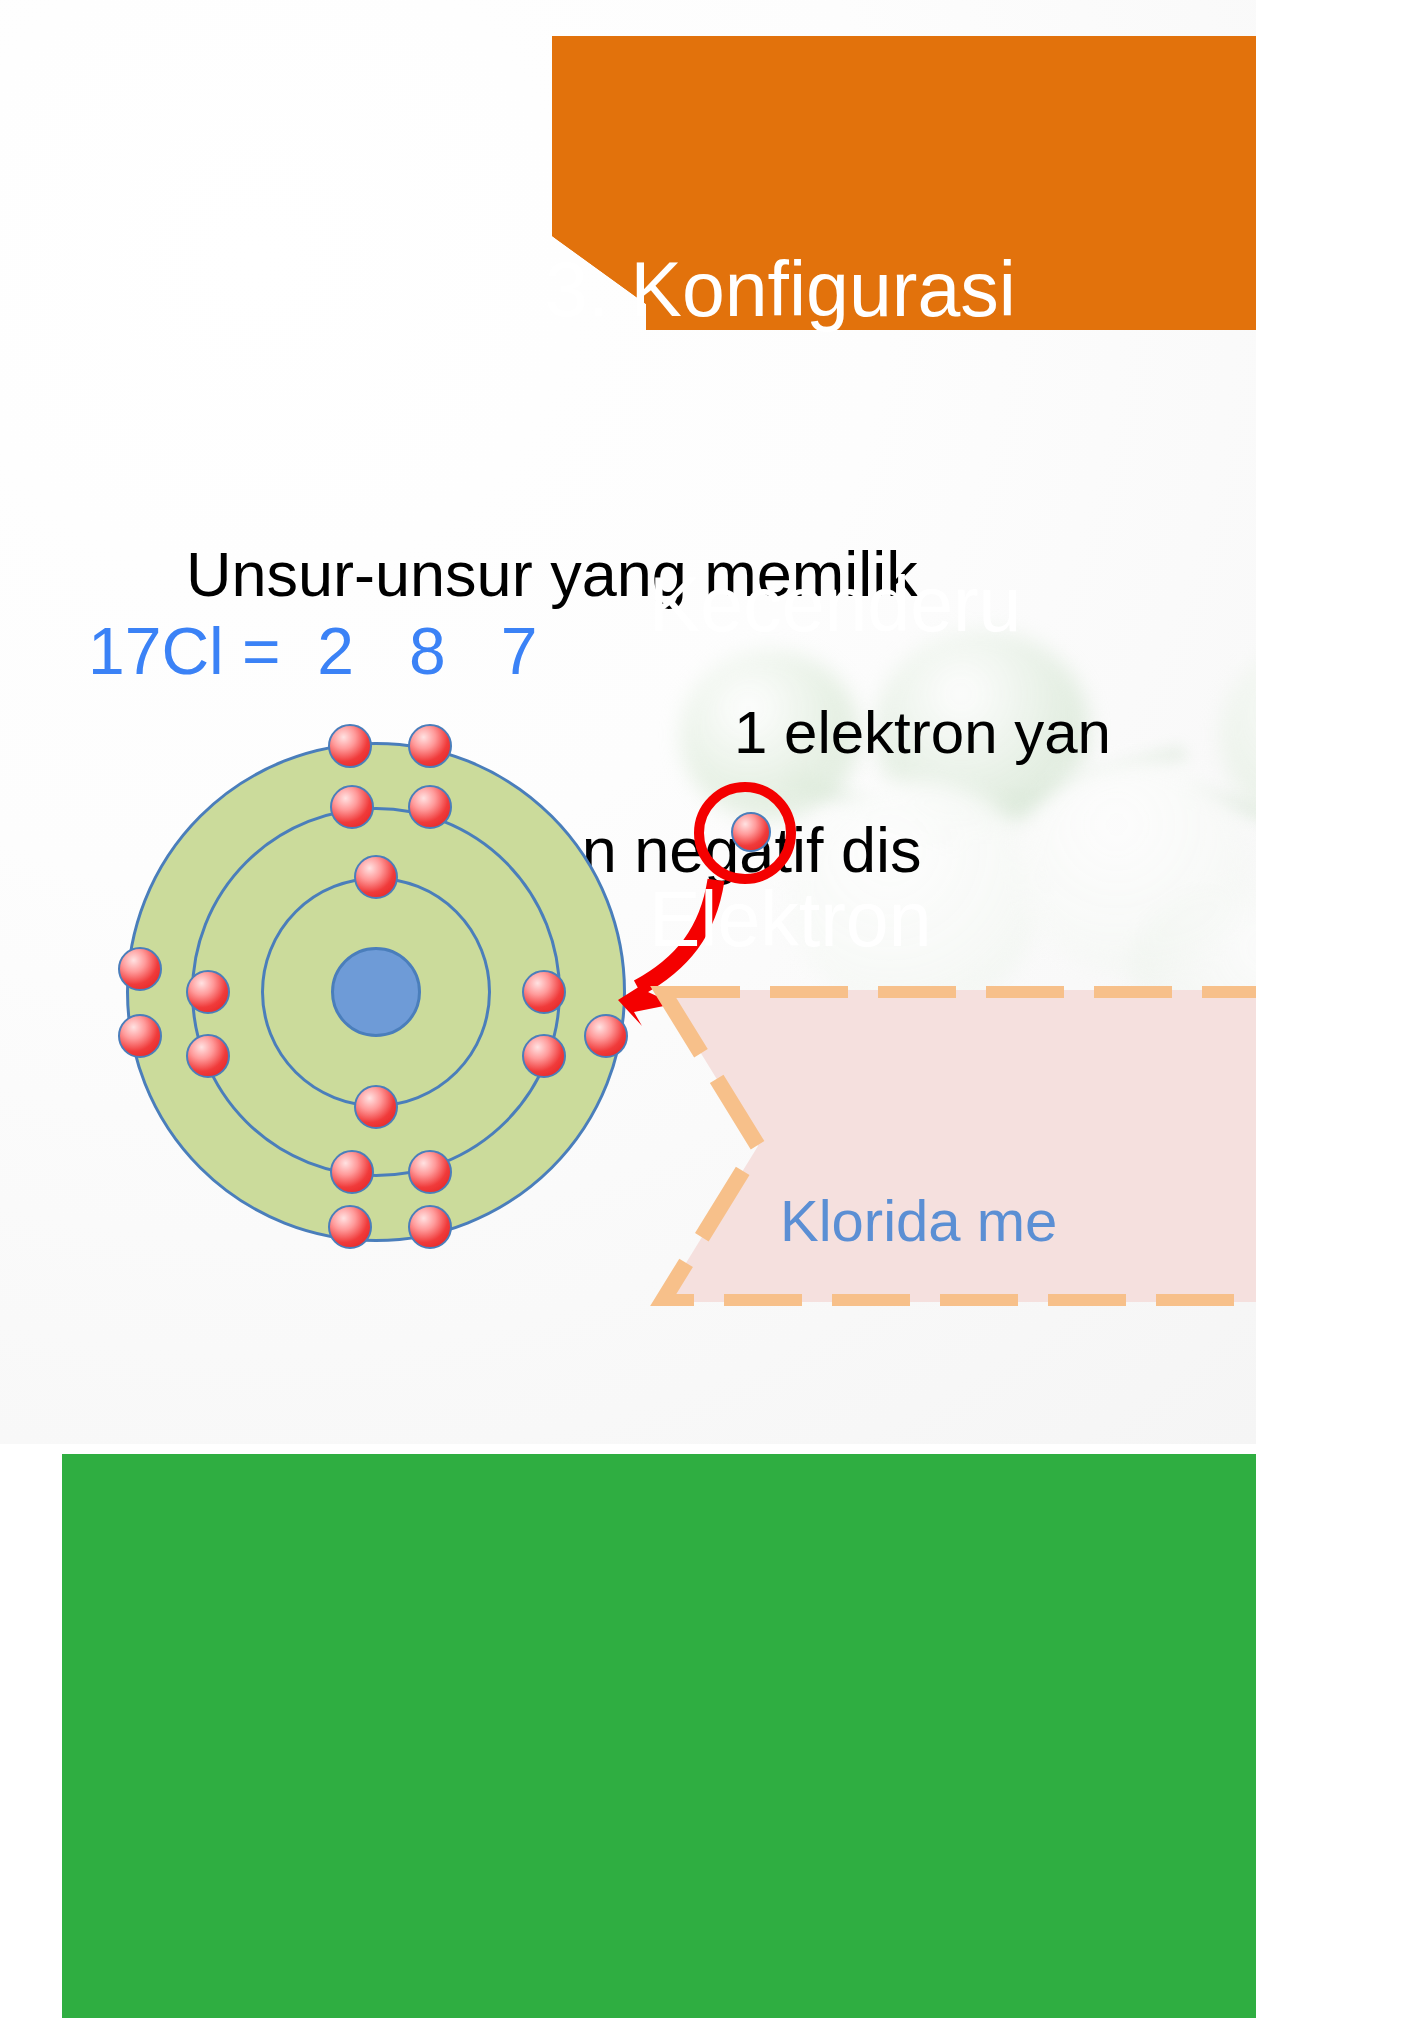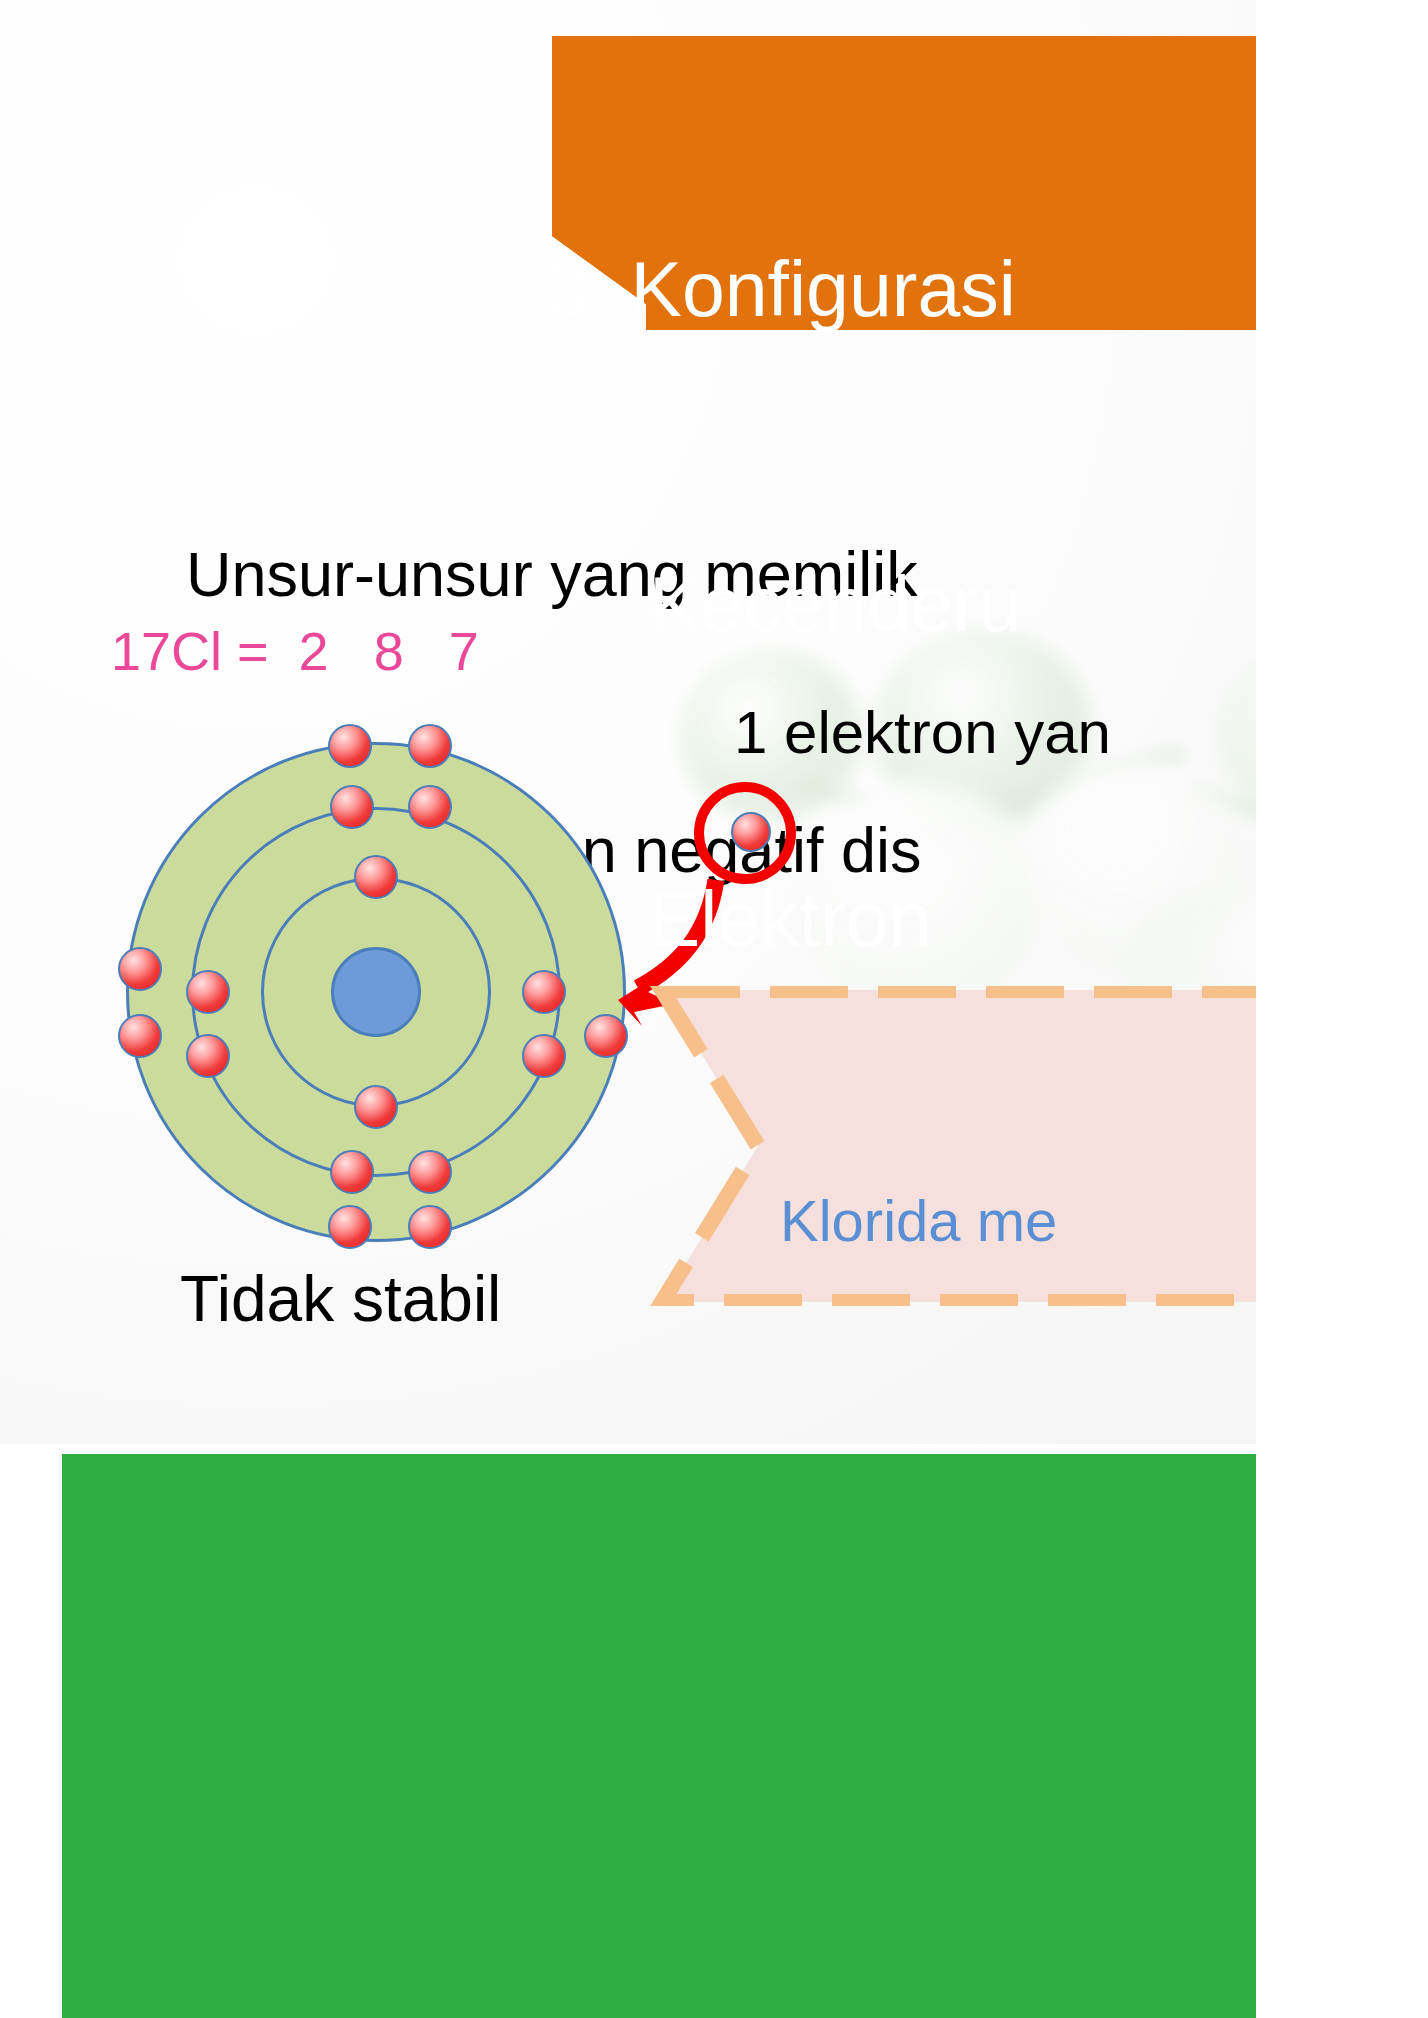--- a/index.html
+++ b/index.html
@@ -55,21 +55,21 @@
 
   
   .body-text{
     position:absolute;left:186px;top:344px;width:1420px;
     color:#000000;font-size:63px;line-height:92px;white-space:pre;
   }
 
   
   .config-line{
     position:absolute;left:88px;top:612px;
-    color:#ec4899;font-size:54px;line-height:78px;white-space:pre;margin-left:23px;
+    color:#3b82f6;font-size:66px;line-height:78px;white-space:pre;
   }
 
   
   .atom{
     position:absolute;left:126px;top:742px;width:510px;height:510px;
   }
   .shell{
     position:absolute;border-radius:50%;box-sizing:border-box;
     border:3px solid #4A7EBB;
   }
@@ -182,21 +182,20 @@
 
     <div class="electron" style="left:202px;top:-18px;"></div>
     <div class="electron" style="left:282px;top:-18px;"></div>
     <div class="electron" style="left:-8px;top:205px;"></div>
     <div class="electron" style="left:-8px;top:272px;"></div>
     <div class="electron" style="left:458px;top:272px;"></div>
     <div class="electron" style="left:202px;top:463px;"></div>
     <div class="electron" style="left:282px;top:463px;"></div>
   </div>
 
-  <div class="atom-caption">Tidak stabil</div>
 
   <div class="right-label">1 elektron yan</div>
 
   <div class="highlight-circle"></div>
   <div class="highlight-electron"></div>
 
   <svg class="callout-arrow" viewBox="0 0 190 190" width="190" height="190">
     <path d="M 126 20 C 118 72, 92 104, 48 128" fill="none" stroke="#F40000" stroke-width="17" stroke-linecap="butt"></path>
     <path d="M 28 140 L 66 116 L 58 132 L 84 144 L 44 152 L 52 166 Z" fill="#F40000"></path>
   </svg>

